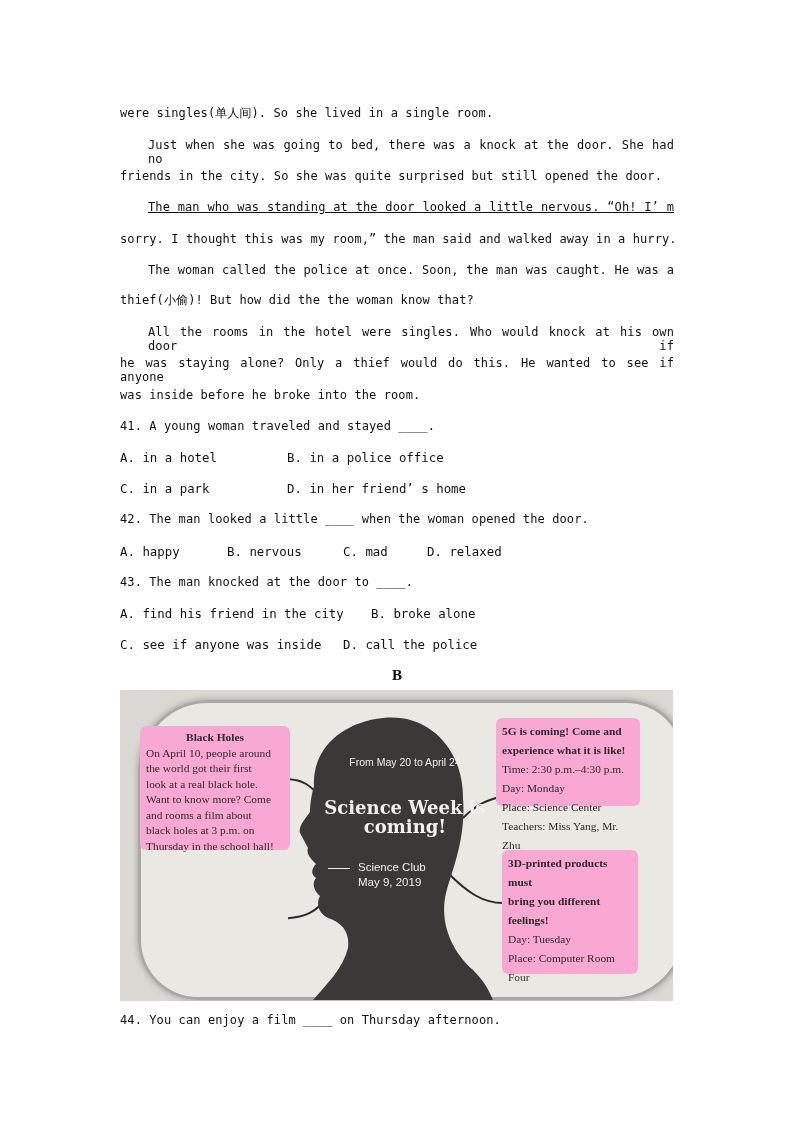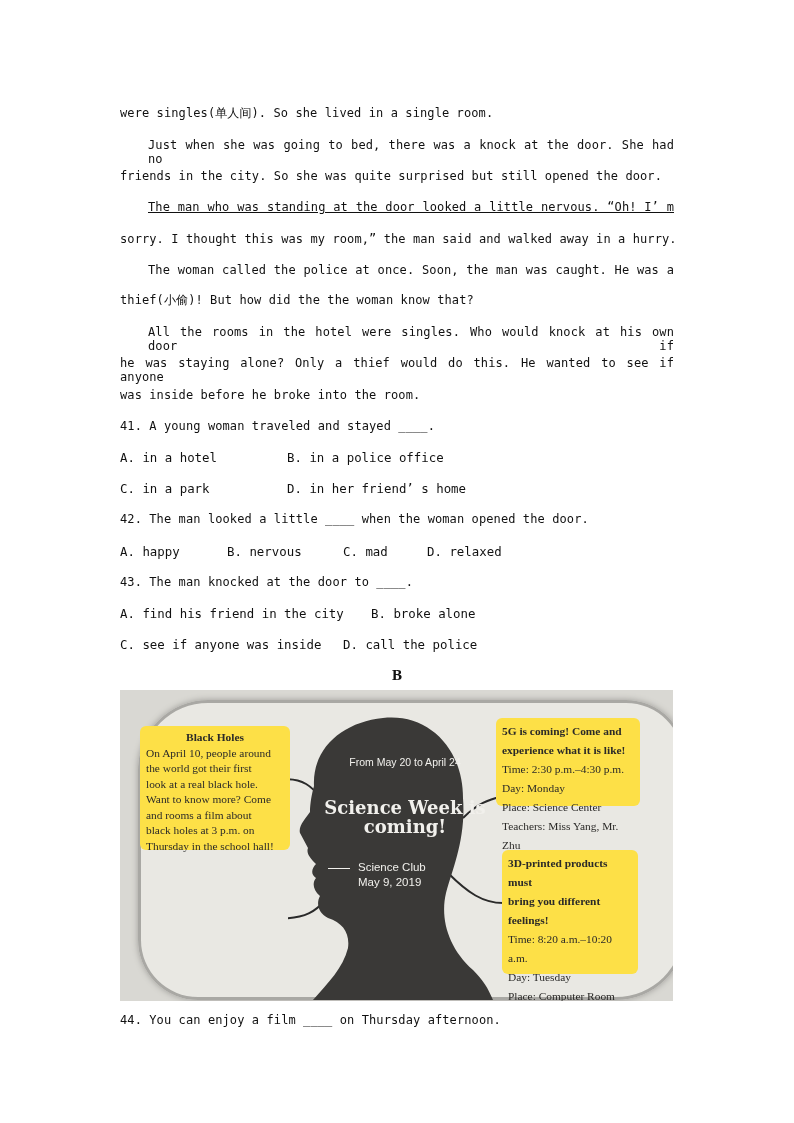--- a/index.html
+++ b/index.html
@@ -11,21 +11,21 @@
     .opt { position: absolute; font-size: 12.4px; white-space: pre; }
     .section-letter { position: absolute; left: 0; width: 794px; top: 668px; text-align: center;
                       font-family: "DejaVu Serif", "Liberation Serif", serif; font-weight: bold; font-size: 12.5px; }
 
     
     .poster { position: absolute; left: 120px; top: 690px; width: 553px; height: 311px;
               background: #d9d8d3; overflow: hidden; }
     .poster-paper { position: absolute; left: 18px; top: 10px; width: 548px; height: 300px;
                     background: #e9e8e3; border-radius: 70px 60px 70px 60px;
                     box-shadow: 0 0 0 3px #a9a8a4 inset, 0 0 6px #9d9c98; }
-    .box { position: absolute; background: #fde047; border-radius: 6px;
+    .box { position: absolute; background: #f9a8d4; border-radius: 6px;
            font-family: "Liberation Serif", "DejaVu Serif", serif; color: #2b2a28;
            font-size: 11.4px; line-height: 15.5px; padding: 4px 6px; box-sizing: border-box; }
     .box .t { font-weight: bold; }
     .box-title-center { text-align: center; font-weight: bold; }
     .head-svg { position: absolute; left: 168px; top: 18px; }
     .head-text { position: absolute; color: #f1f0ec; text-align: center;
                  font-family: "Liberation Sans", "DejaVu Sans", sans-serif; }
     .ht-dates { left: 205px; top: 66px; width: 160px; font-size: 10.5px; }
     .ht-title { left: 200px; top: 108px; width: 170px; font-size: 18px; font-weight: bold;
                 font-family: "DejaVu Serif", "Liberation Serif", serif; line-height: 19px; }
@@ -128,20 +128,19 @@
     <div class="t">experience what it is like!</div>
     <div>Time: 2:30 p.m.–4:30 p.m.</div>
     <div>Day: Monday</div>
     <div>Place: Science Center</div>
     <div>Teachers: Miss Yang, Mr. Zhu</div>
   </div>
 
   <div class="box" style="left:382px; top:160px; width:136px; height:124px; line-height:19px;">
     <div class="t">3D-printed products must</div>
     <div class="t">bring you different feelings!</div>
-    <div>Time: 8:20 a.m.–10:20 a.m.</div>
     <div>Day: Tuesday</div>
     <div>Place: Computer Room Four</div>
 
   </div>
 </div>
 
 <div class="line" style="top:1013px;">44. You can enjoy a film ____ on Thursday afternoon.</div>
 
 </body></html>

